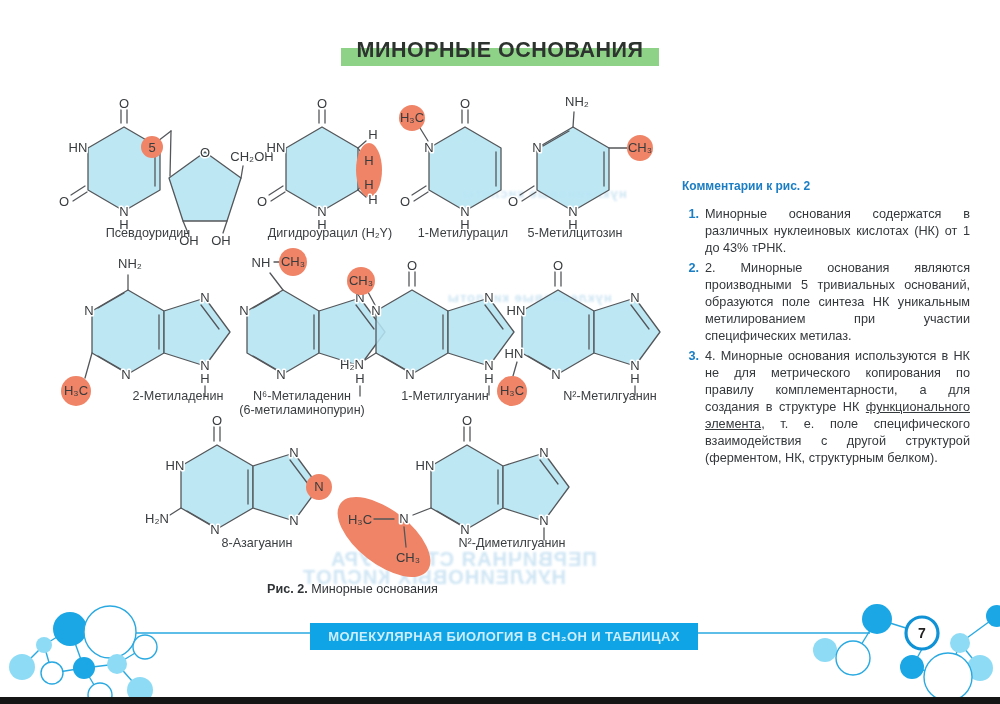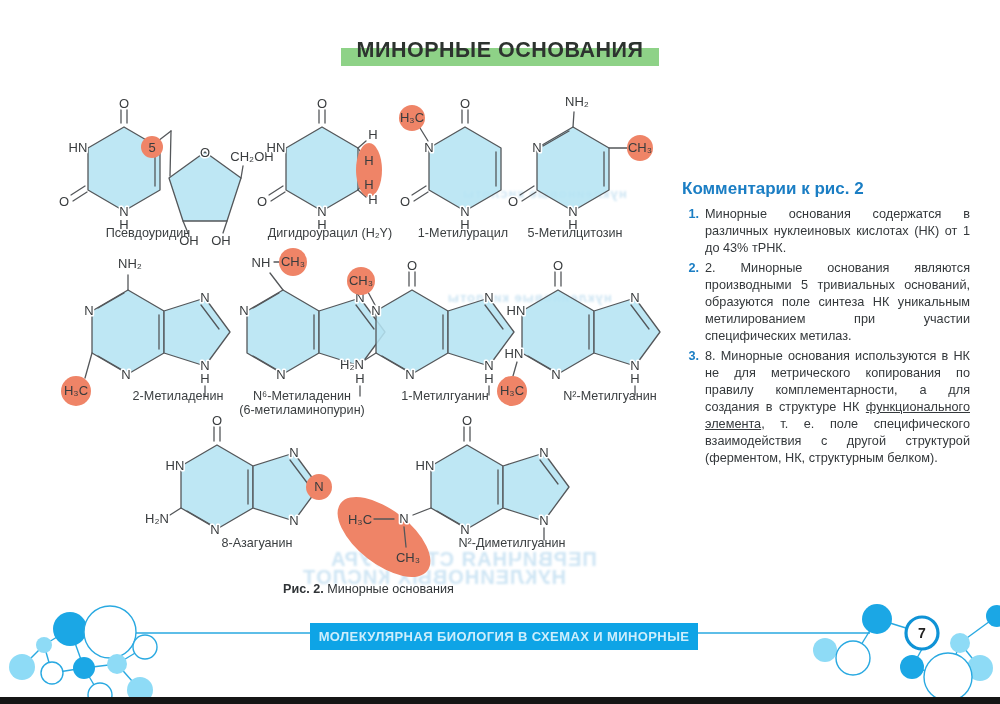--- a/index.html
+++ b/index.html
@@ -20,25 +20,25 @@
   .atom{font:13px "Liberation Sans",sans-serif;fill:#393c3e;text-anchor:middle;
         paint-order:stroke;stroke:#ffffff;stroke-width:3.2px;stroke-linejoin:round;}
   .atom.onhl{stroke:none;}
   .molname{font:12.6px "Liberation Sans",sans-serif;fill:#3a3e40;text-anchor:middle;}
   .hl{fill:#ef8467;}
   .deco{stroke:#29a9e1;stroke-width:1.4;fill:none;}
   .cdark{fill:#1ba7e5;}.clight{fill:#8edbf6;}.cout{fill:#ffffff;stroke:#29a9e1;stroke-width:1.4;}
   .pgc{fill:#ffffff;stroke:#0f93d6;stroke-width:3.2;}
   .pgn{font:bold 14px "Liberation Sans",sans-serif;fill:#222;text-anchor:middle;}
   
-  .caption{position:absolute;left:283px;top:582px;font-size:12.6px;color:#303437;z-index:2;}
+  .caption{position:absolute;left:267px;top:582px;font-size:12.6px;color:#303437;z-index:2;}
   .caption b{font-weight:bold;}
   
   .comments{position:absolute;left:682px;top:179px;width:288px;z-index:2;color:#34383b;}
-  .c-head{color:#1b7ec4;font-weight:bold;font-size:17px;margin-bottom:7px;}
+  .c-head{color:#1b7ec4;font-weight:bold;font-size:12px;margin-bottom:13px;}
   .c-item{display:grid;grid-template-columns:23px 1fr;font-size:12.7px;line-height:1.34;
           text-align:justify;margin-bottom:3px;}
   .c-num{color:#1b7ec4;font-weight:bold;text-align:right;padding-right:6px;}
   .c-text .u{text-decoration:underline;}
   
   .fbar{position:absolute;left:310px;top:623px;width:388px;height:27px;background:#0ea4e6;
         color:#cdeefc;font-weight:bold;font-size:13px;display:flex;align-items:center;
         justify-content:center;letter-spacing:.4px;z-index:3;}
   .bstrip{position:absolute;left:0;top:697px;width:1000px;height:7px;background:#151515;z-index:4;}
 </style>
@@ -330,22 +330,22 @@
     <div class="c-item">
       <span class="c-num">1.</span>
       <span class="c-text">Минорные основания содержатся в различных нуклеиновых кислотах (НК) от 1 до 43% тРНК.</span>
     </div>
     <div class="c-item">
       <span class="c-num">2.</span>
       <span class="c-text">2. Минорные основания являются производными 5 тривиальных оснований, образуются поле синтеза НК уникальным метилированием при участии специфических метилаз.</span>
     </div>
     <div class="c-item">
       <span class="c-num">3.</span>
-      <span class="c-text"><span>8. Минорные основания используются в НК не для метрического копирования по правилу комплементарности, а для создания в структуре НК </span><span class="u">функционального элемента</span><span>, т. е. поле специфического взаимодействия с другой структурой (ферментом, НК, структурным белком).</span></span>
+      <span class="c-text"><span>4. Минорные основания используются в НК не для метрического копирования по правилу комплементарности, а для создания в структуре НК </span><span class="u">функционального элемента</span><span>, т. е. поле специфического взаимодействия с другой структурой (ферментом, НК, структурным белком).</span></span>
     </div>
   </div>
 
   <div class="fbar">
-    <span>МОЛЕКУЛЯРНАЯ БИОЛОГИЯ В СХЕМАХ И МИНОРНЫЕ</span>
+    <span>МОЛЕКУЛЯРНАЯ БИОЛОГИЯ В CH₂OH И ТАБЛИЦАХ</span>
   </div>
 
   <div class="bstrip"></div>
 </div>
 
 </body></html>

